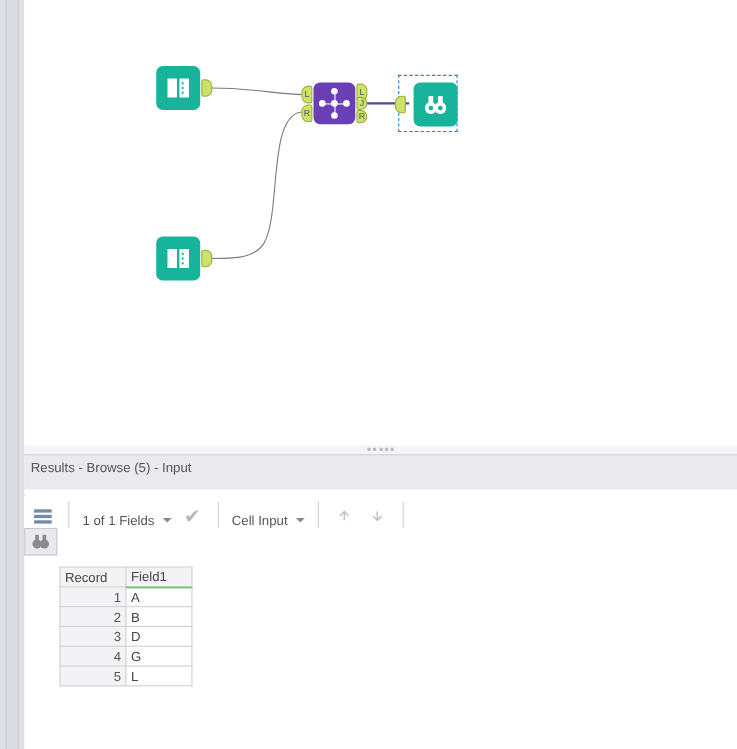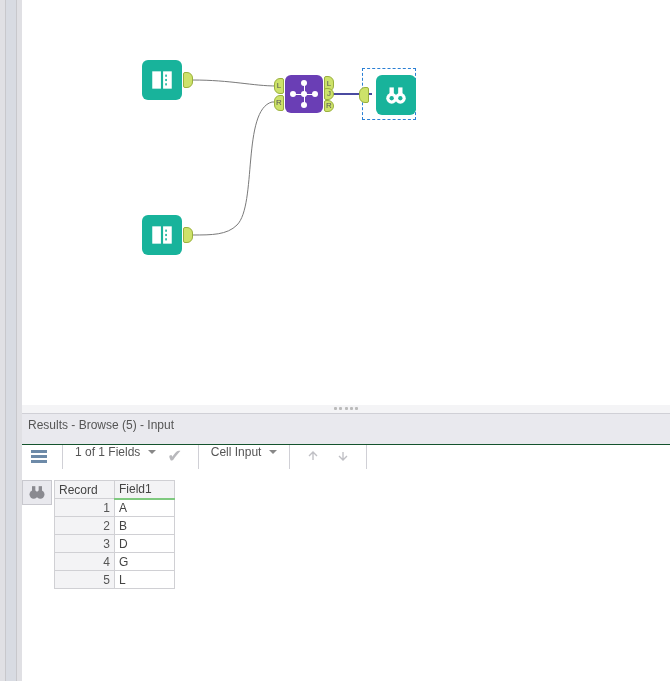--- a/index.html
+++ b/index.html
@@ -34,37 +34,37 @@
   .port-out { border-radius:2px 6px 6px 2px; }
   .port-in  { border-radius:6px 2px 2px 6px; }
 
   .selected-box { position:absolute; border:1px dashed #2a7fd4; padding:6px; }
 
   
   .splitter { position:absolute; left:22px; right:0; top:405px; height:8px; background:#f4f4f6; }
   .splitter .grip { width:24px; height:4px; margin:2px auto; display:flex; justify-content:space-between; }
   .splitter .grip span { width:3px; height:3px; background:#bbb; border-radius:1px; }
 
-  .panel-header { position:absolute; left:22px; right:0; top:413px; height:38px; background:#e9e9ee; border-top:1px solid #d0d0d6; border-bottom:7px solid #14532d; line-height:22px; padding-left:6px; color:#555; }
-
-  .toolbar { position:absolute; left:22px; right:0; top:445px; height:35px; background:#fff; display:flex; align-items:flex-start; padding-left:6px; gap:8px; }
+  .panel-header { position:absolute; left:22px; right:0; top:413px; height:38px; background:#e9e9ee; border-top:1px solid #d0d0d6; border-bottom:2px solid #14532d; line-height:22px; padding-left:6px; color:#555; }
+
+  .toolbar { position:absolute; left:22px; right:0; top:445px; height:35px; background:#fff; display:flex; align-items:flex-end; padding-left:6px; gap:8px; }
   .tb-btn { width:22px; height:22px; display:flex; align-items:center; justify-content:center; }
   .lines-icon span{display:block;width:16px;height:3px;background:#6d8aa8;margin:2px 0;}
   .sep { width:1px; height:24px; background:#d0d0d6; margin:0 4px; }
   .dd-caret { display:inline-block; margin-left:4px; border:4px solid transparent; border-top-color:#888; transform:translateY(2px); }
   .check { color:#b8b8bc; font-size:18px; }
   .arrow-nav svg{width:16px;height:16px;}
   .muted{color:#555;}
 
   
   .results-body { position:absolute; left:22px; right:0; top:480px; bottom:0; display:flex; }
   .side-tab { width:30px; background:#e9e9ee; border:1px solid #c8c8ce; display:flex; align-items:flex-start; justify-content:center; padding-top:1px; height:25px; }
   .side-tab svg{width:20px;height:20px;}
   .grid-wrap { flex:1; padding:0 2px; }
-  table.grid { border-collapse:collapse; }
+  table.grid { border-collapse:collapse;margin-top:35px; }
   table.grid th, table.grid td { border:1px solid #d0d0d4; height:18px; font-size:12px; font-weight:normal; text-align:left; padding:0 4px; background:#fff;}
   table.grid th { background:#f3f3f5; }
   table.grid th.active { border-bottom:2px solid #7fc97f; }
   table.grid td.rownum { text-align:right; background:#f3f3f5; color:#555; width:60px; }
   table.grid th.rowhead { width:60px; text-align:left;}
   table.grid th.colhead{ width:60px;}
 </style>
 </head>
 <body>
 

